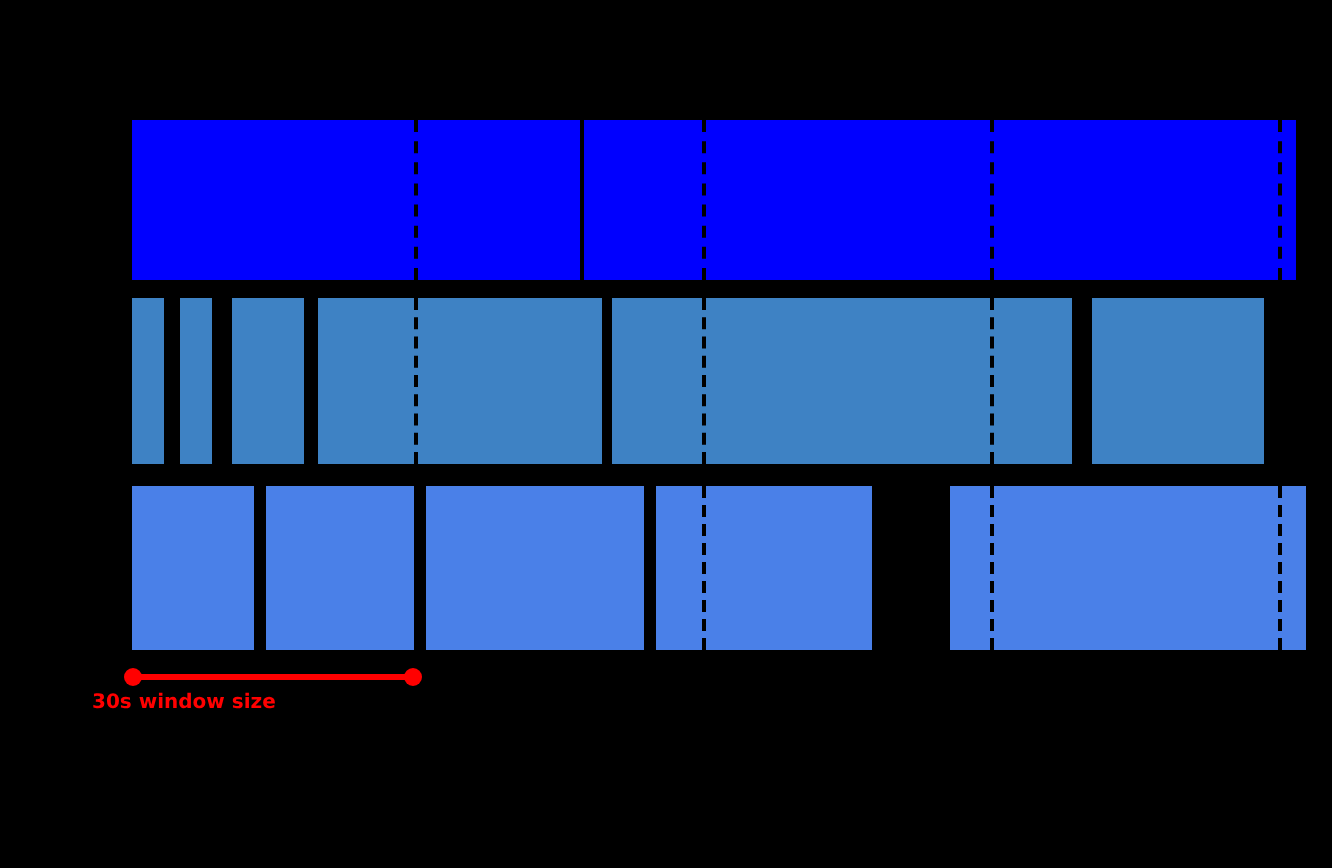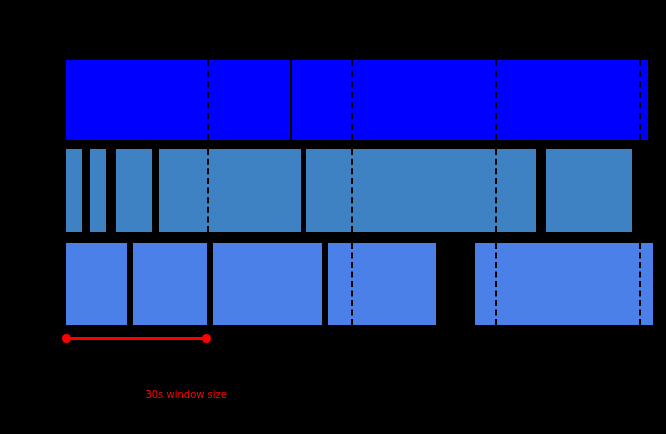--- a/index.html
+++ b/index.html
@@ -56,24 +56,23 @@
     position: absolute;
     width: 9px;
     height: 9px;
     border-radius: 50%;
     background: #FF0000;
   }
   .ann-text {
     position: absolute;
     color: #FF0000;
     font-size: 10px;
-    font-weight: normal;
+    font-weight: bold;
     white-space: nowrap;
-    text-align: right;
-    margin-top: 43px;
+    text-align: left;
   }
   
   #chart-title {
     position: absolute;
     left: 0;
     top: 14px;
     width: 666px;
     text-align: center;
     color: #000000;
     font-size: 13px;

